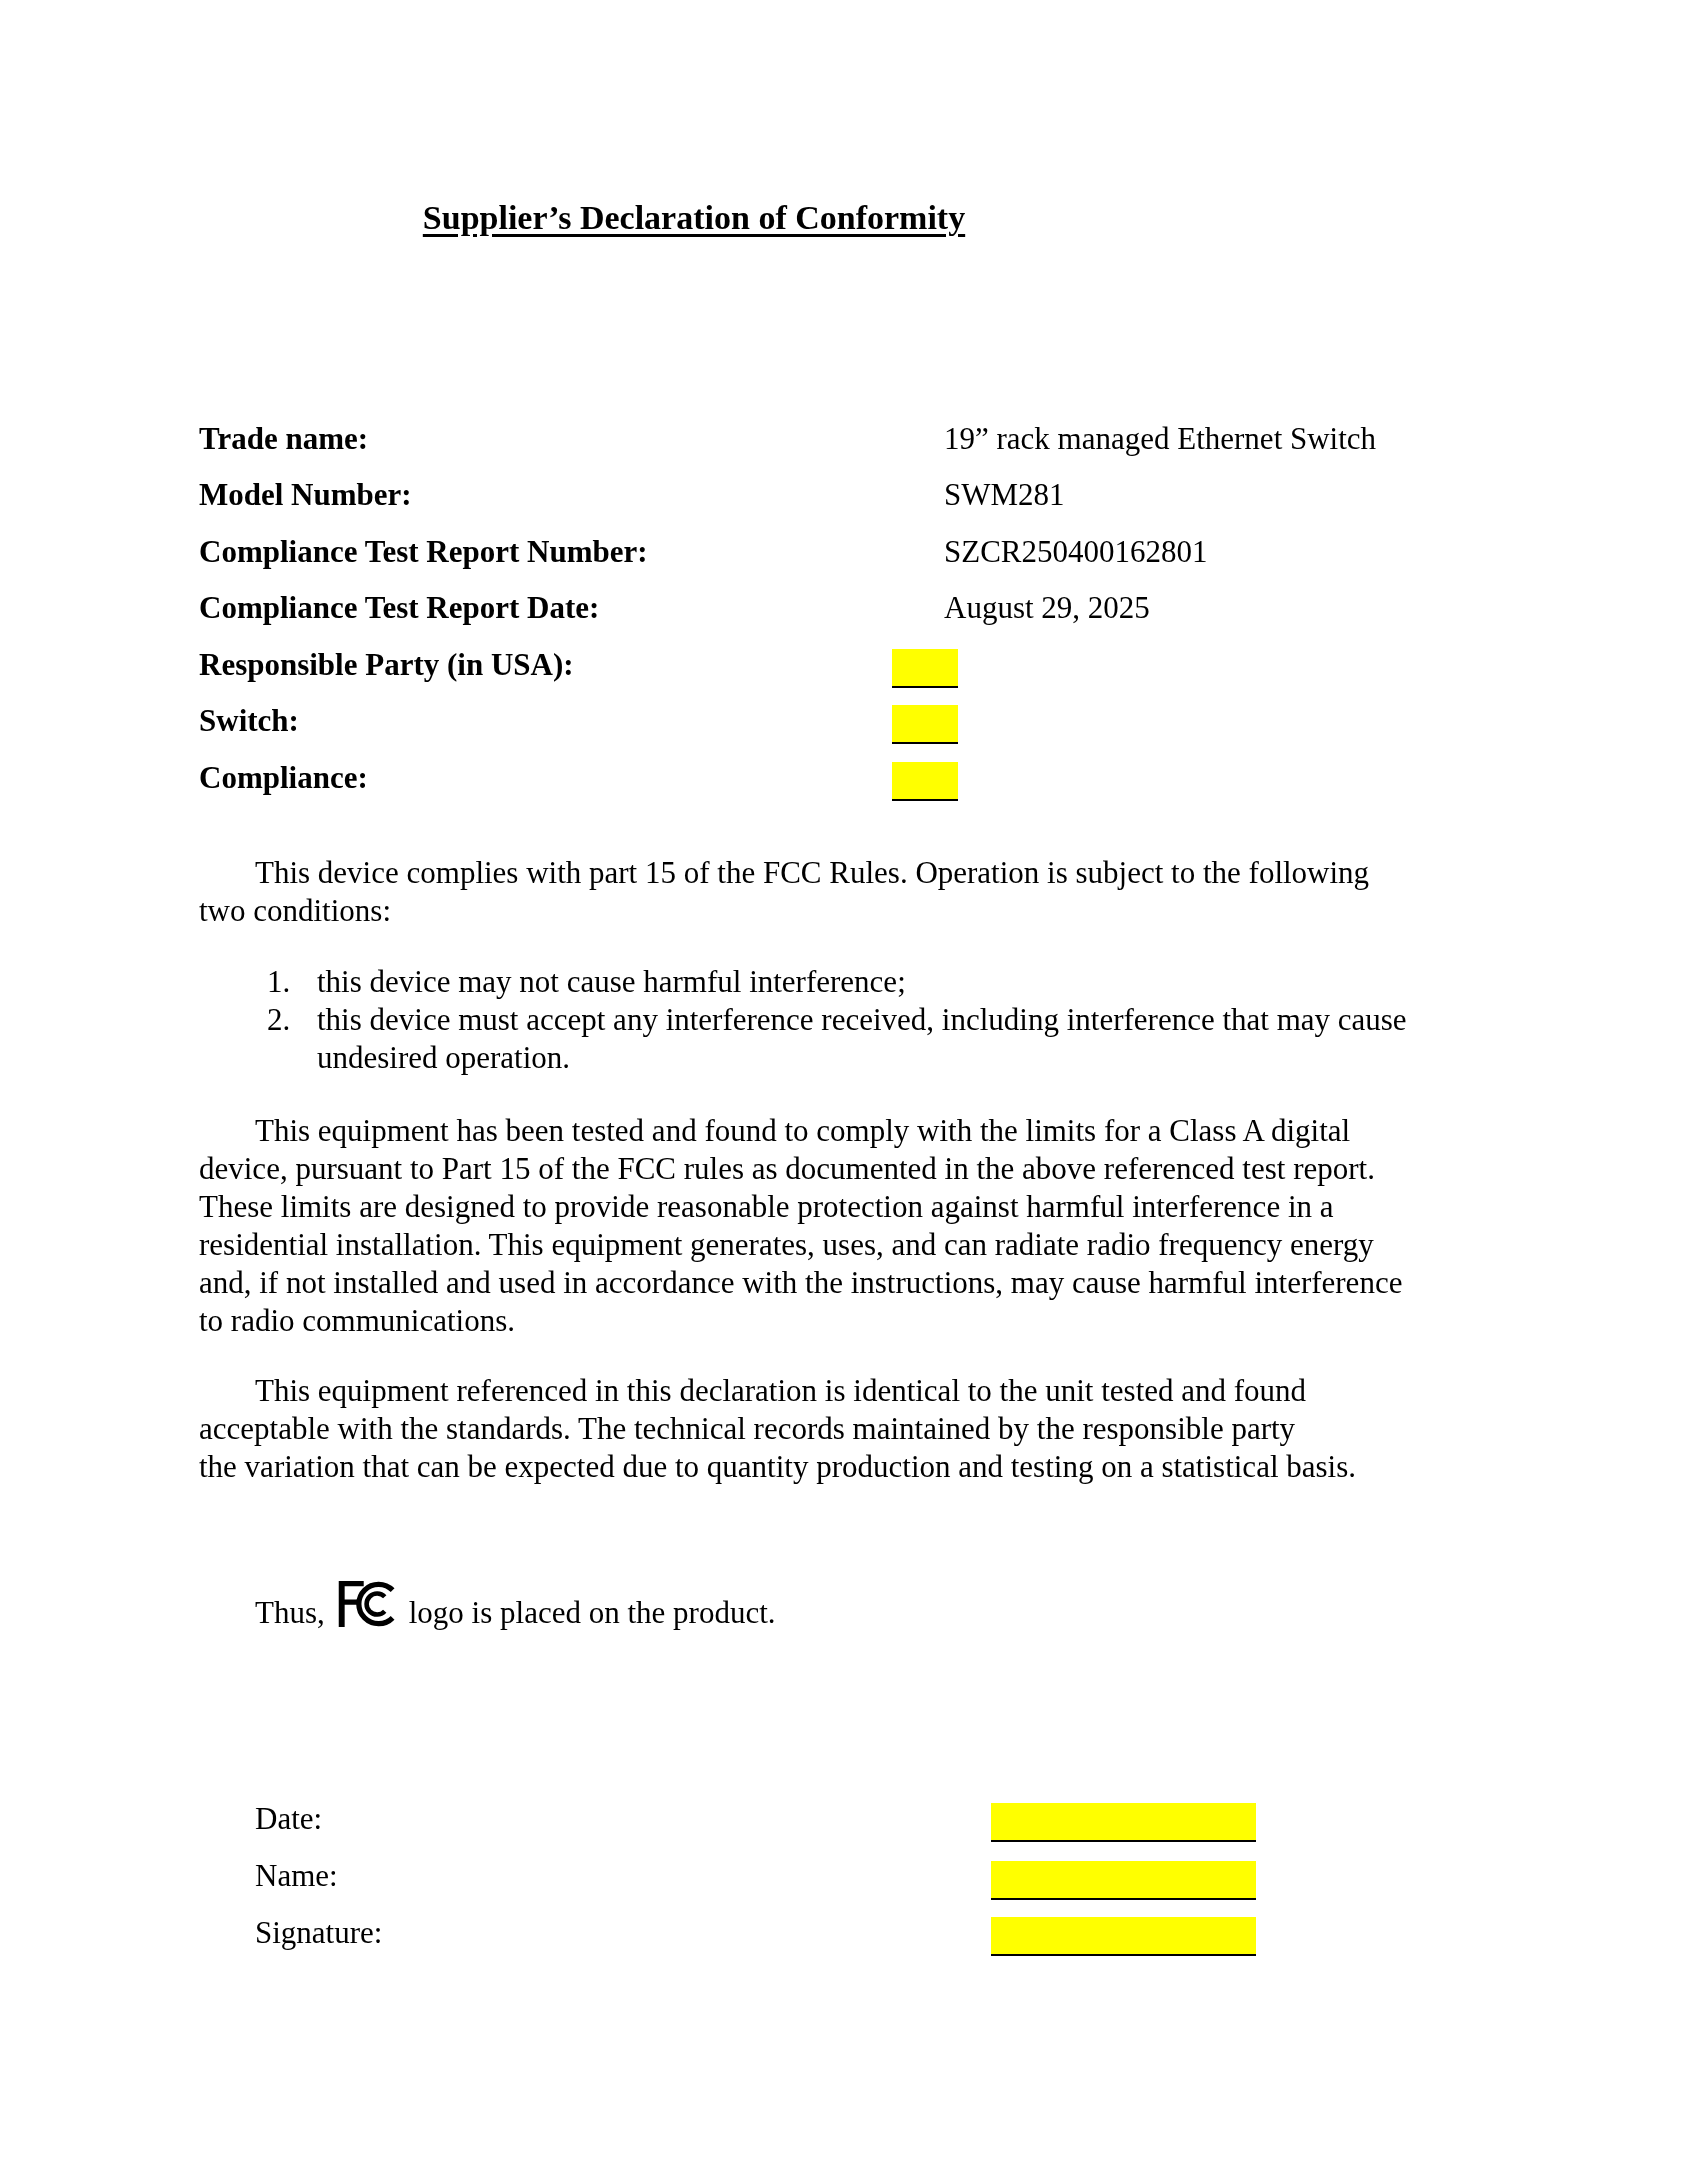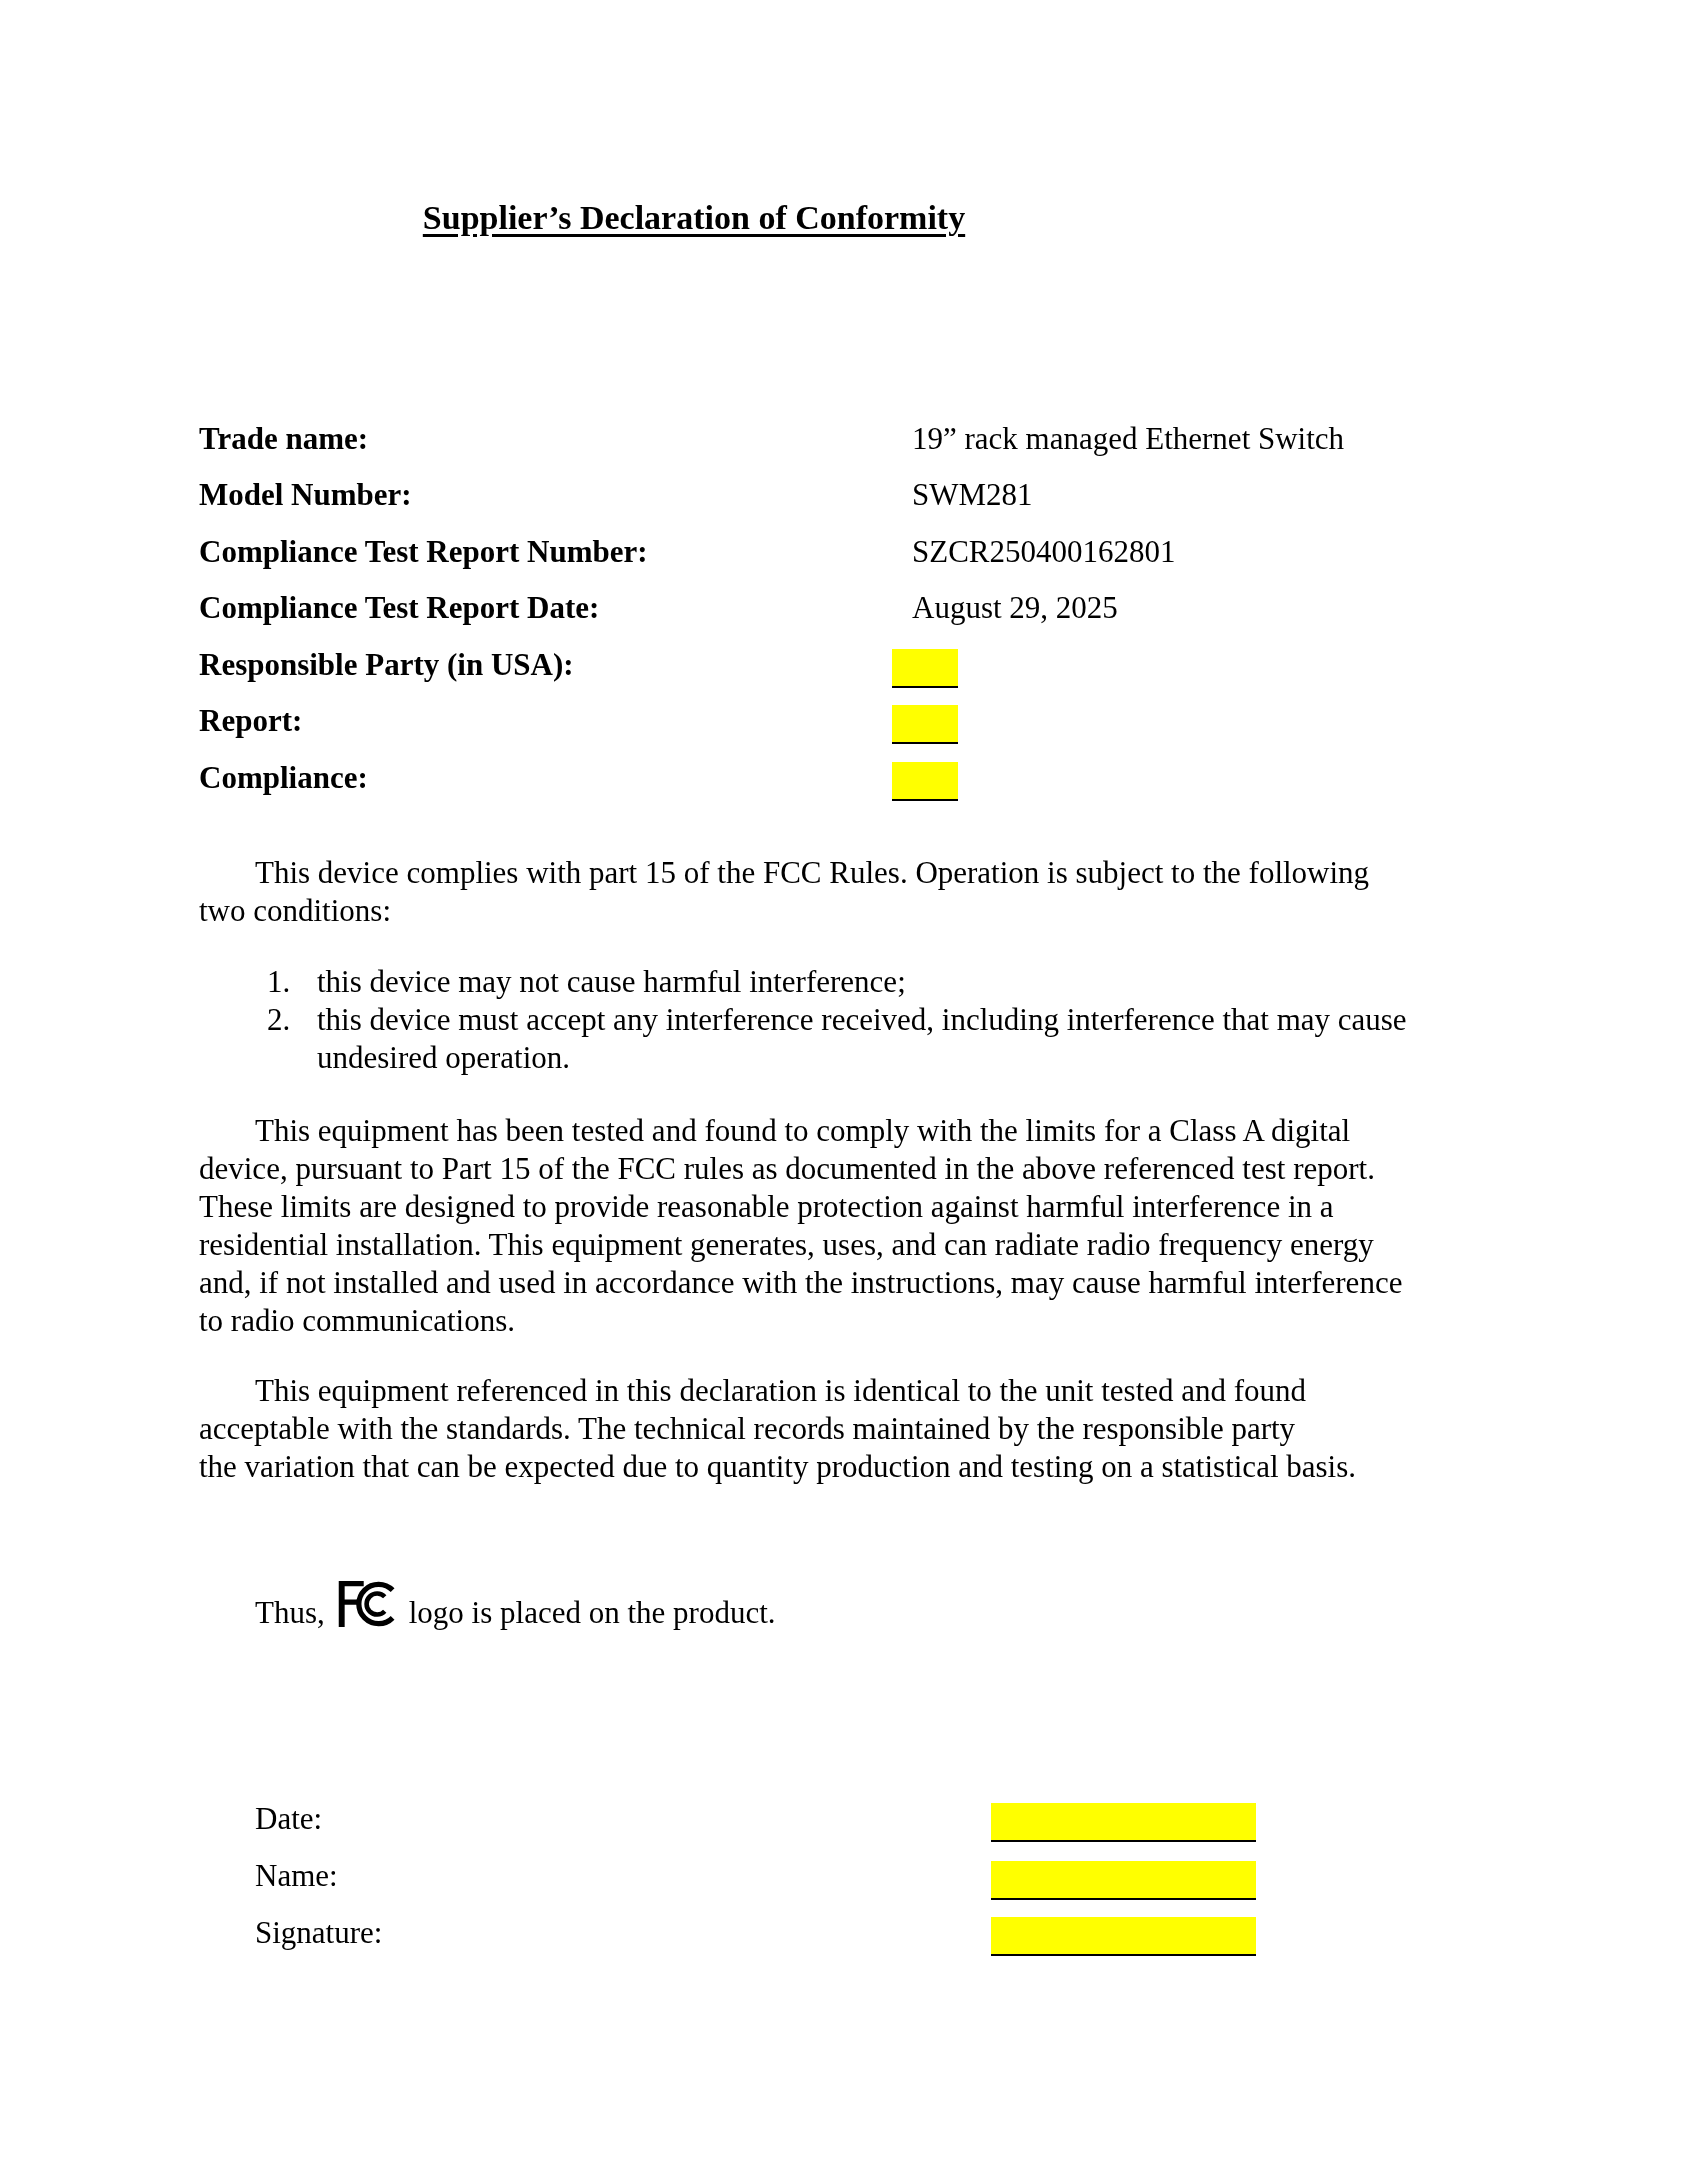--- a/index.html
+++ b/index.html
@@ -2,21 +2,21 @@
 <html style="font-size:10.6px"><head>
 <meta charset="utf-8">
 <style>
   html, body { margin: 0; padding: 0; background: #ffffff; }
   body { width: 1688px; height: 2183px; position: relative; overflow: hidden;
          font-family: "Liberation Serif", "DejaVu Serif", serif; color: #000; }
   .abs { position: absolute; white-space: nowrap; }
   .title { left: 0; width: 1388px; top: 199px; text-align: center; font-size: 34px; font-weight: bold; }
   .title span { text-decoration: underline; text-decoration-thickness: 3.3px; text-underline-offset: 5.3px; }
   .label { left: 199px; font-size: 31px; font-weight: bold; }
-  .value { left: 912px; font-size: 31px; text-align: center; }
+  .value { left: 944px; font-size: 31px; text-align: center; }
   .blank { left: 892px; width: 66px; height: 37px; background: #ffff00; border-bottom: 2.6px solid #000; }
   .para { left: 199px; width: 1297px; font-size: 31px; line-height: 38px; white-space: normal; }
   .para .line { display: block; white-space: nowrap; }
   .indent { padding-left: 56px; }
   .list { left: 255px; font-size: 31px; line-height: 38px; margin-left: 12px; }
   .list .num { display: inline-block; width: 50px; }
   .list .cont { padding-left: 50px; }
   .thus { left: 255px; font-size: 31px; }
   .fcc { display: inline-block; vertical-align: -4px; width: 60px; height: 46px; margin: 0 12px 0 12px; }
   .sig-label { left: 255px; font-size: 31px; }
@@ -35,21 +35,21 @@
 
 <div class="abs label" style="top:534px">Compliance Test Report Number:</div>
 <div class="abs value" style="top:534px">SZCR250400162801</div>
 
 <div class="abs label" style="top:590px">Compliance Test Report Date:</div>
 <div class="abs value" style="top:590px">August 29, 2025</div>
 
 <div class="abs label" style="top:647px">Responsible Party (in USA):</div>
 <div class="abs blank" style="top:649px"></div>
 
-<div class="abs label" style="top:703px">Report:</div>
+<div class="abs label" style="top:703px">Switch:</div>
 <div class="abs blank" style="top:705px"></div>
 
 <div class="abs label" style="top:760px">Compliance:</div>
 <div class="abs blank" style="top:762px"></div>
 
 <div class="abs para" style="top:854px">
   <span class="line indent">This device complies with part 15 of the FCC Rules. Operation is subject to the following</span>
   <span class="line">two conditions:</span>
 </div>
 

